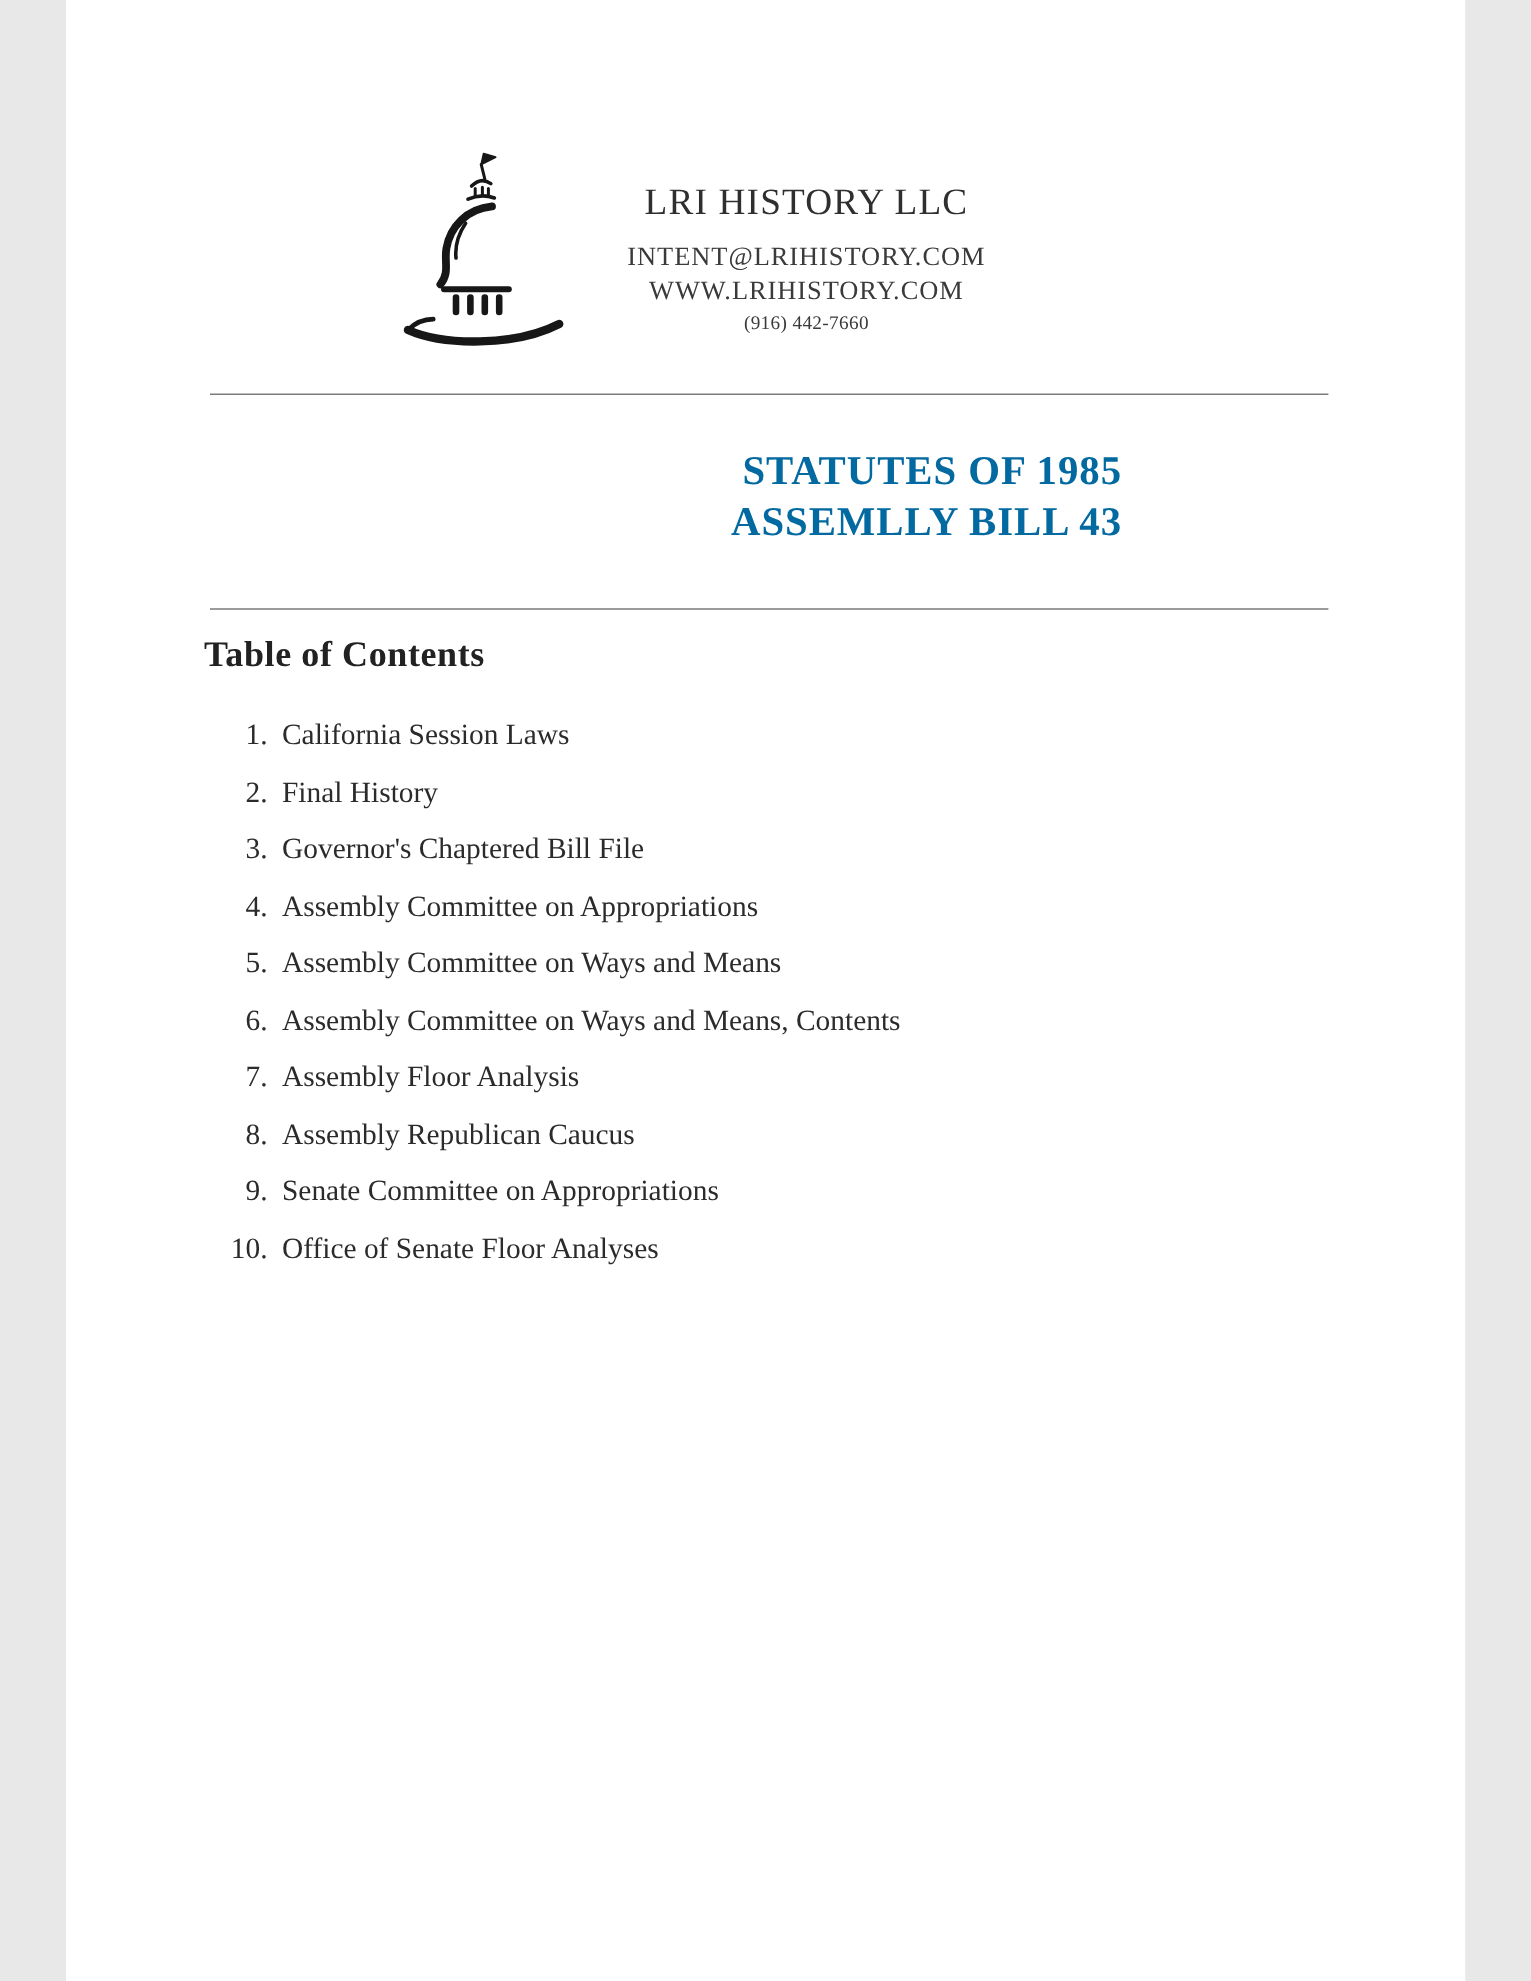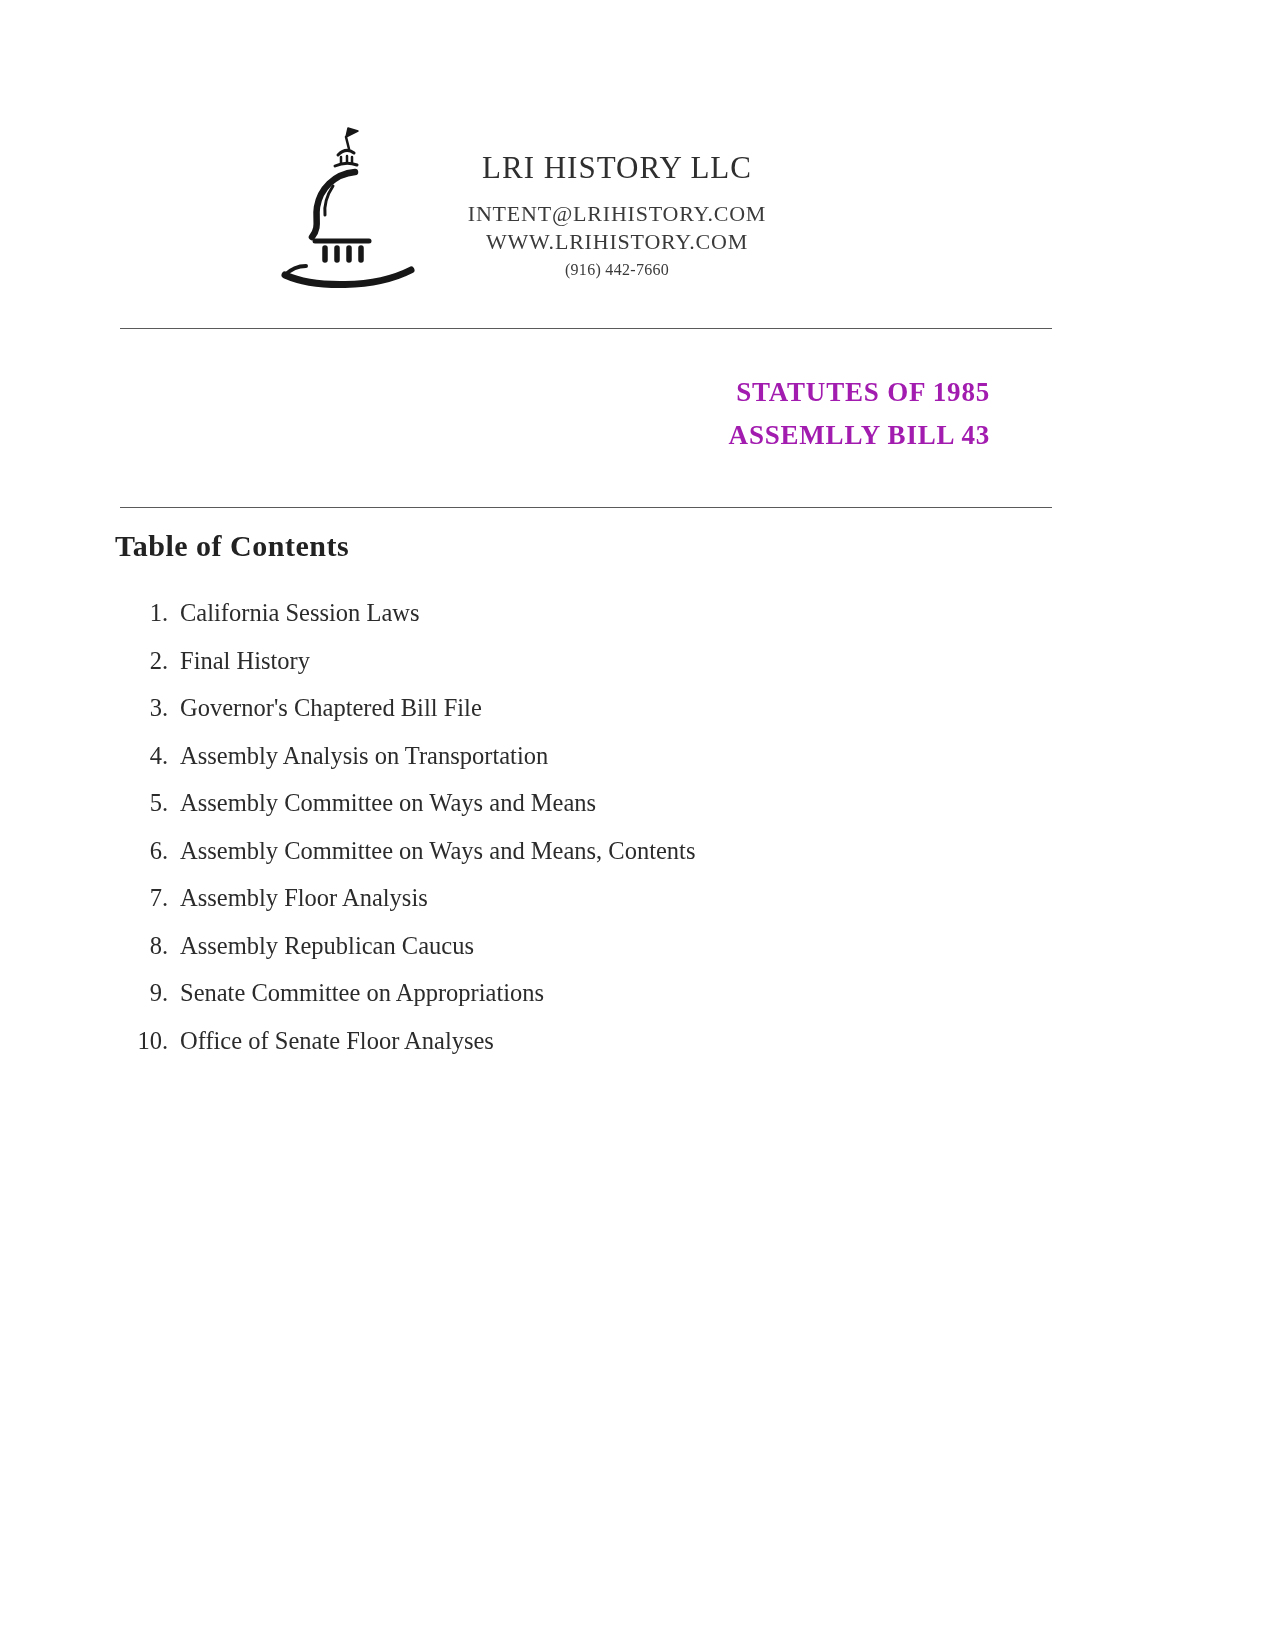--- a/index.html
+++ b/index.html
@@ -1,19 +1,19 @@
 <!DOCTYPE html>
 <html><head>
 <meta charset="utf-8">
 <style>
   * { margin: 0; padding: 0; box-sizing: border-box; }
   html, body { background: #e8e8e8; }
   .page {
     position: relative;
-    width: 1276px;
+    width: 1166px;
     height: 1651px;
     margin: 0 auto;
     background: #ffffff;
     font-family: "Liberation Serif", serif;
     color: #2b2b2b;
     overflow: hidden;
   }
 
   
   .header {
@@ -59,24 +59,24 @@
   }
   .rule.top { margin-top: 36px; }
   .rule.bottom { margin-top: 50px; }
 
   
   .title-block {
     margin-top: 42px;
     margin-right: 286px;
     text-align: right;
     font-weight: bold;
-    font-size: 27px;
+    font-size: 34px;
     line-height: 43px;
     letter-spacing: 0.8px;
-    color: #a21caf;
+    color: #0369a1;
     padding-left: 43px;
   }
   .title-line { white-space: pre; }
 
   
   .toc-heading {
     margin: 21px 0 0 115px;
     font-size: 30px;
     font-weight: bold;
     letter-spacing: 0.5px;
@@ -156,21 +156,21 @@
     <div class="toc-row">
       <span class="toc-num">2.</span>
       <span class="toc-label">Final History</span>
     </div>
     <div class="toc-row">
       <span class="toc-num">3.</span>
       <span class="toc-label">Governor's Chaptered Bill File</span>
     </div>
     <div class="toc-row">
       <span class="toc-num">4.</span>
-      <span class="toc-label">Assembly Analysis on Transportation</span>
+      <span class="toc-label">Assembly Committee on Appropriations</span>
     </div>
     <div class="toc-row">
       <span class="toc-num">5.</span>
       <span class="toc-label">Assembly Committee on Ways and Means</span>
     </div>
     <div class="toc-row">
       <span class="toc-num">6.</span>
       <span class="toc-label">Assembly Committee on Ways and Means, Contents</span>
     </div>
     <div class="toc-row">

